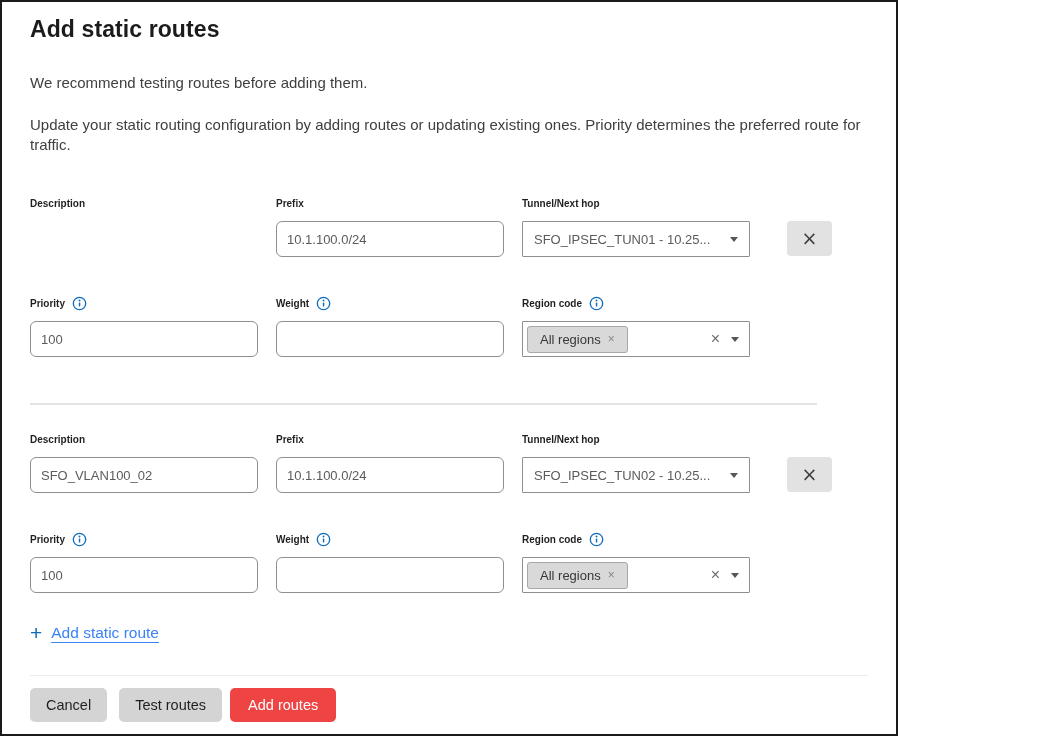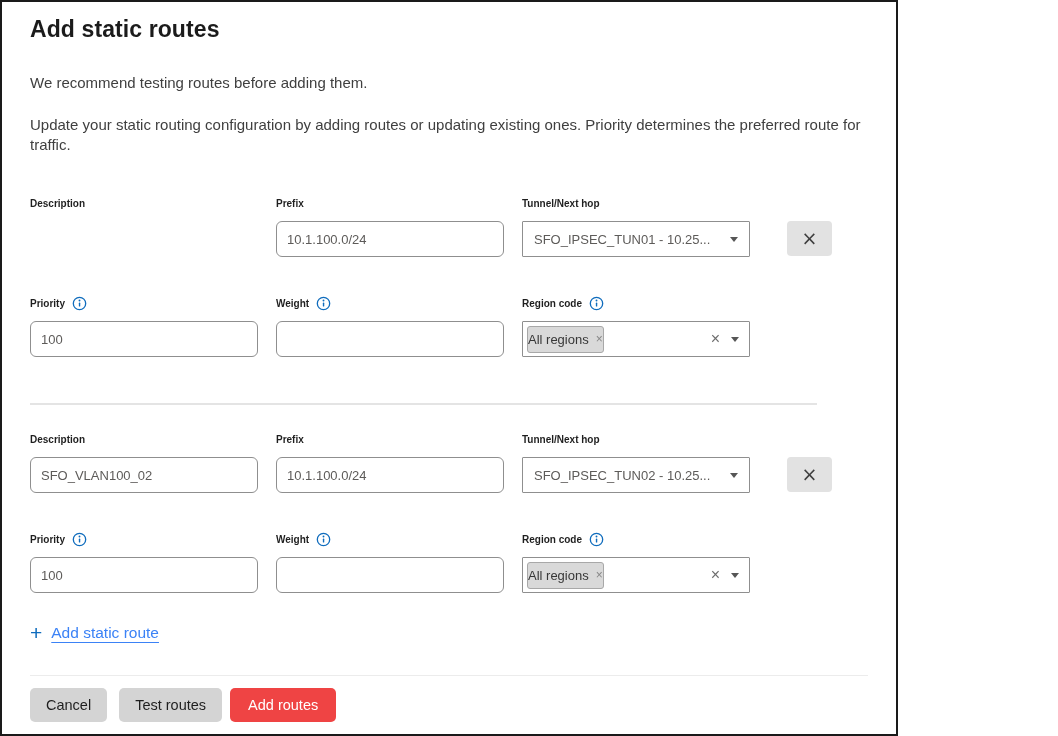--- a/index.html
+++ b/index.html
@@ -105,21 +105,21 @@
 
   .multiselect { padding: 0 10px 0 4px; }
   .chip {
     display: inline-flex;
     align-items: center;
     gap: 7px;
     background: #d9d9d9;
     border: 1px solid #a8a8a8;
     border-radius: 3px;
     height: 27px;
-    padding: 0 0;
+    padding: 0 12px;
     font-size: 13px;
     color: #373737;
     flex-shrink: 0;
   }
   .chip-x { font-size: 12px; color: #878787; cursor: pointer; line-height: 1; }
   .clear-x {
     margin-left: auto;
     font-size: 16px;
     color: #6d6d6d;
     cursor: pointer;

